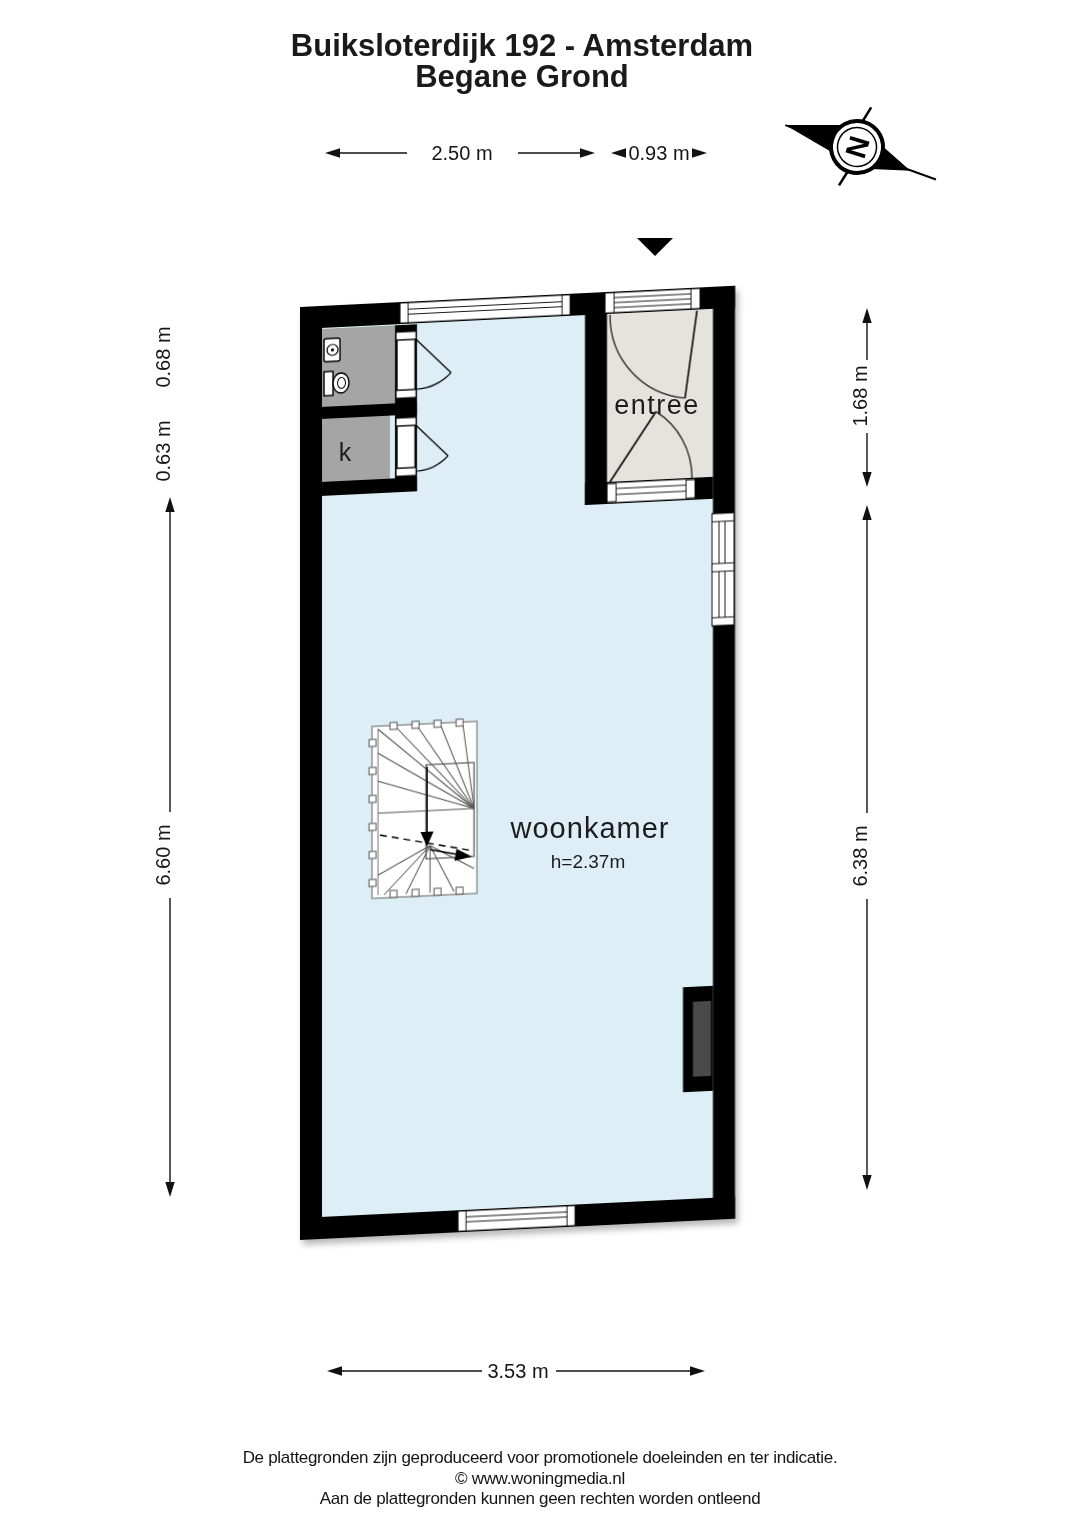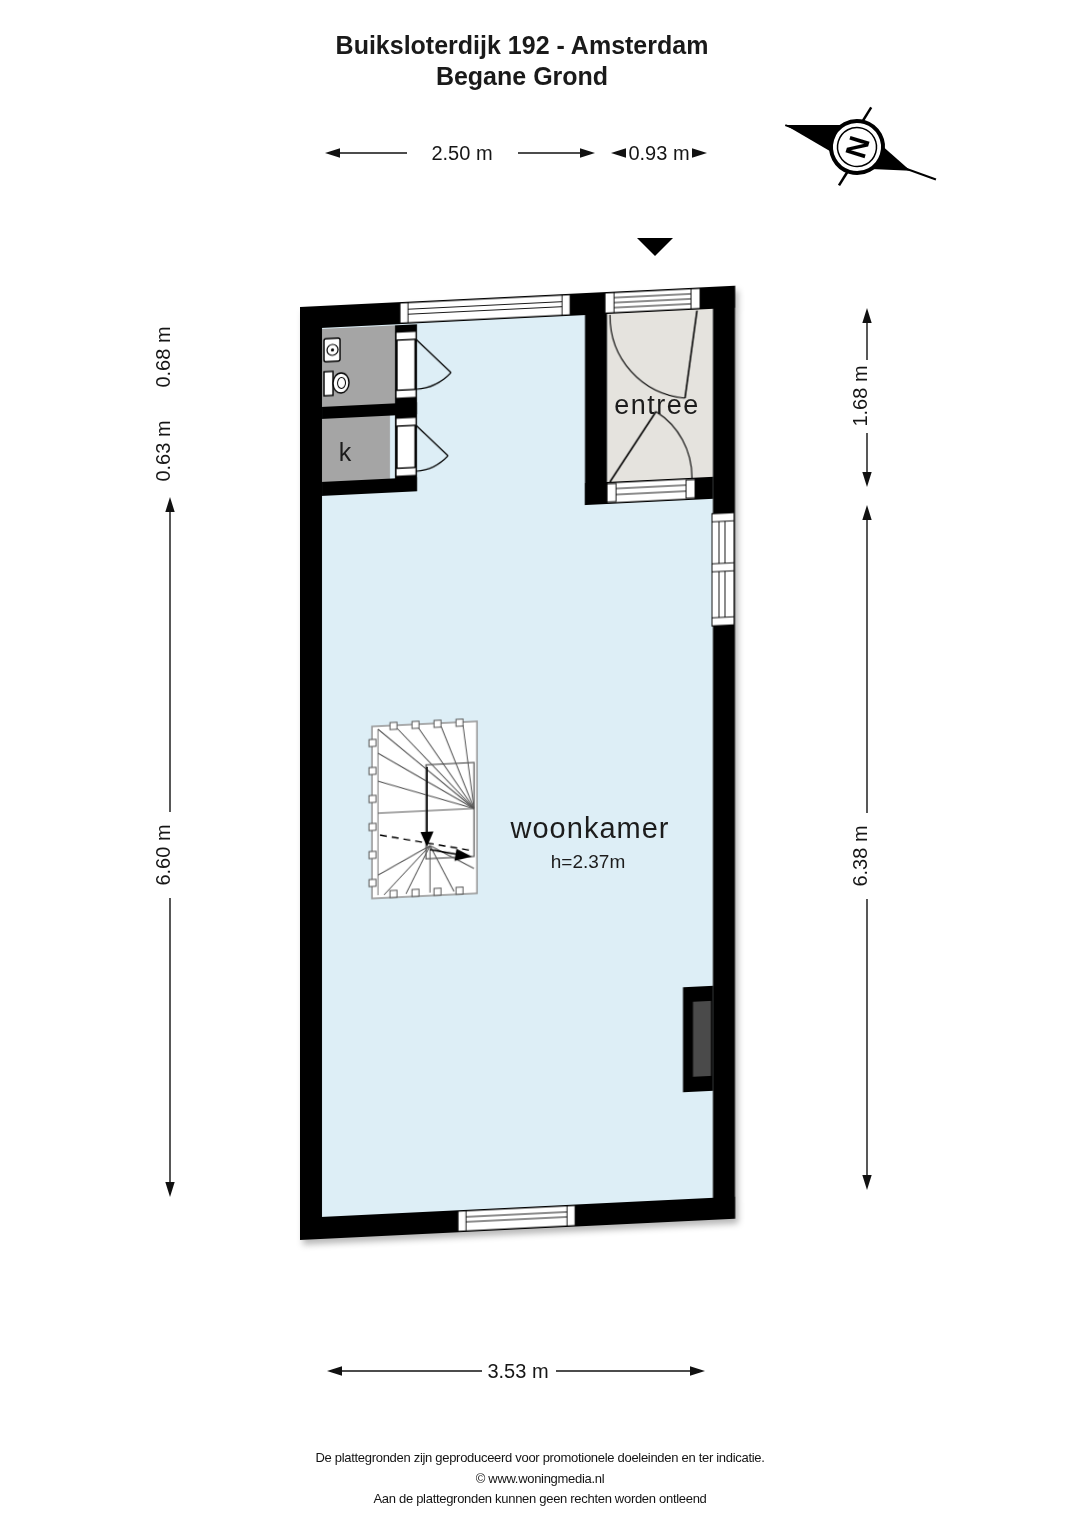--- a/index.html
+++ b/index.html
@@ -1,21 +1,21 @@
 <!DOCTYPE html>
 <html><head>
 <meta charset="utf-8">
 <style>
   html,body{margin:0;padding:0;background:#ffffff;}
   body{width:1080px;height:1528px;position:relative;overflow:hidden;
        font-family:"Liberation Sans", sans-serif;color:#111;}
   .title{position:absolute;left:0;top:30px;width:1044px;text-align:center;
-         font-weight:bold;font-size:25px;line-height:31px;color:#1a1a1a;}
+         font-weight:bold;font-size:31px;line-height:31px;color:#1a1a1a;}
   .footer{position:absolute;left:0;top:1448px;width:1080px;text-align:center;
-          font-size:13px;line-height:20.5px;color:#141414;letter-spacing:-0.3px;}
+          font-size:17px;line-height:20.5px;color:#141414;letter-spacing:-0.3px;}
   svg text{font-family:"Liberation Sans", sans-serif;}
   .dimtxt{font-size:20px;fill:#161616;}
   .roomtxt{fill:#1c1c1c;}
   .plan{filter:drop-shadow(3px 5px 3px rgba(0,0,0,0.28));}
 </style>
 </head>
 <body>
 
 <div class="title">
   <div>Buiksloterdijk 192 - Amsterdam</div>

